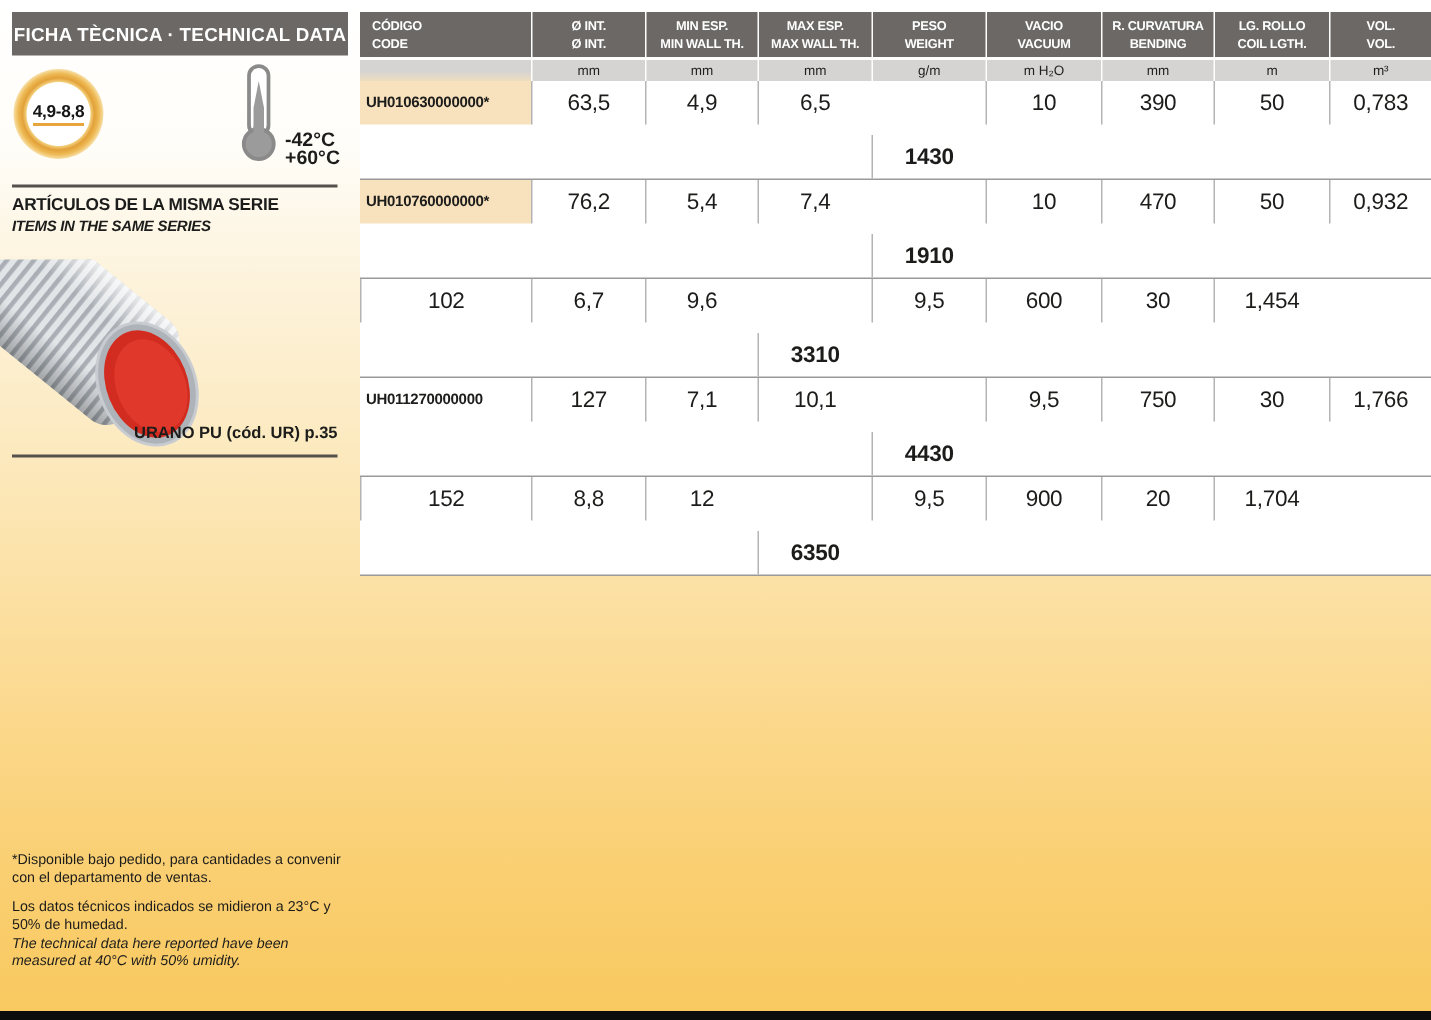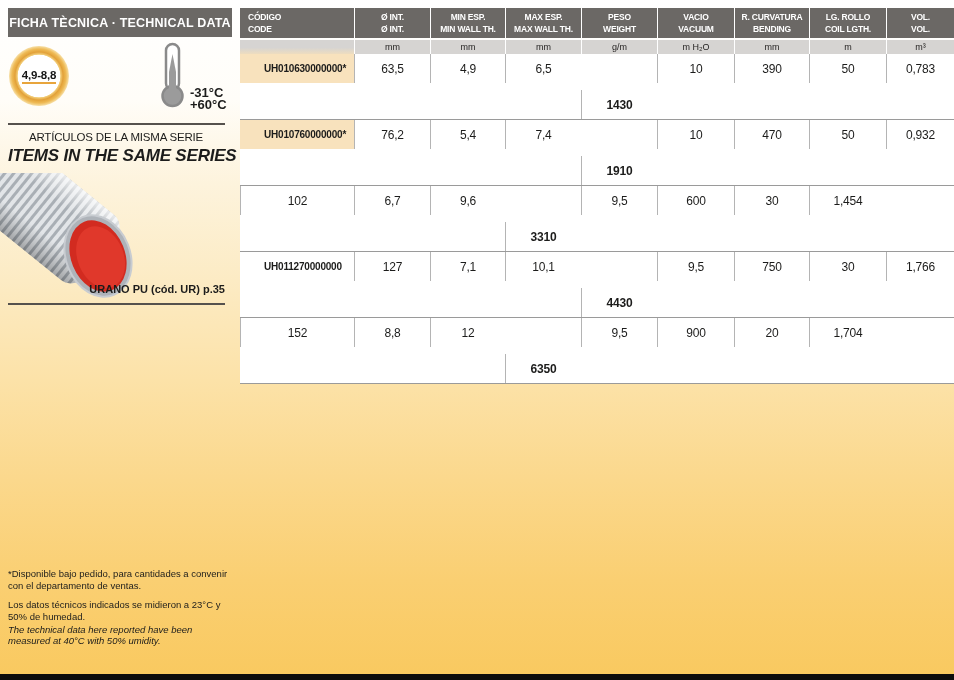--- a/index.html
+++ b/index.html
@@ -25,22 +25,22 @@
   }
   .badge span{
     font-size:11.5px;font-weight:bold;color:#161616;letter-spacing:-.2px;
     border-bottom:2px solid #e8a53c;padding-bottom:1px;
   }
   .thermo{position:absolute;left:156px;top:42px;}
   .temp-max{position:absolute;left:190px;top:49px;font-size:13px;font-weight:bold;margin-top:48px;}
   .temp-min{position:absolute;left:190px;top:85px;font-size:13px;font-weight:bold;}
   .rule{position:absolute;left:8px;width:217px;height:2px;background:#55514d;}
   .rule1{top:123px;} .rule2{top:303px;}
-  .series-es{position:absolute;left:8px;top:131px;font-size:11.5px;font-weight:normal;letter-spacing:-.2px;white-space:nowrap;margin-left:21px;}
-  .series-en{position:absolute;left:8px;top:146px;font-size:17px;font-weight:bold;font-style:italic;letter-spacing:-.2px;white-space:nowrap;}
+  .series-es{position:absolute;left:8px;top:131px;font-size:11.5px;font-weight:bold;letter-spacing:-.2px;white-space:nowrap;}
+  .series-en{position:absolute;left:8px;top:146px;font-size:10px;font-weight:bold;font-style:italic;letter-spacing:-.2px;white-space:nowrap;}
   .hose{position:absolute;left:0;top:173px;}
   .product-caption{
     position:absolute;left:8px;top:283px;width:217px;text-align:right;
     font-size:11px;font-weight:bold;white-space:nowrap;
   }
   
   .footnotes{position:absolute;left:8px;top:568px;width:224px;font-size:9.5px;line-height:1.25;}
   .fn{margin:0 0 1px 0;}
   .fn.it{font-style:italic;}
   .fn.gap{margin-top:7px;}
@@ -58,24 +58,24 @@
   .ugap{height:2px;background:transparent;}
   .units{background:#d6d4d2;}
   .ucell{
     height:14px;display:flex;align-items:center;justify-content:center;
     font-size:9px;font-weight:normal;border-left:1px solid #fff;color:#211f1e;
   }
   .ucell.first{border-left:none;background:linear-gradient(180deg,#d6d4d2 55%,#eeddbf 100%);}
   .tr{background:#ffffff;border-bottom:1px solid #9a9a9a;}
   .td{
     height:29px;display:flex;align-items:center;justify-content:center;
-    font-size:12px;border-left:1px solid #b4b4b4;letter-spacing:-.2px;
+    font-size:15px;border-left:1px solid #b4b4b4;letter-spacing:-.2px;
   }
   .td.code{
-    justify-content:flex-start;padding-left:24px;border-left:none;
+    justify-content:flex-start;padding-left:4px;border-left:none;
     font-weight:bold;font-size:10px;
   }
   .td.code.hl{background:#f8e2bd;}
   .td.bold{font-weight:bold;margin-top:36px;}
 </style>
 </head>
 <body>
 
 <div class="title-bar">FICHA TÈCNICA · TECHNICAL DATA</div>
 
@@ -85,21 +85,21 @@
 
 <div class="thermo">
   <svg width="34" height="66" viewBox="0 0 34 66">
     <rect x="10" y="2" width="13" height="46" rx="6.5" fill="#ffffff" stroke="#8a8a8a" stroke-width="2.5"></rect>
     <path d="M16.5 12 L20 30 L20 44 L13 44 L13 30 Z" fill="#9b9b9b"></path>
     <circle cx="16.5" cy="54" r="10" fill="#9b9b9b" stroke="#8a8a8a" stroke-width="2.5"></circle>
     <rect x="13" y="42" width="7" height="8" fill="#9b9b9b"></rect>
   </svg>
 </div>
 <div class="temp-max">+60°C</div>
-<div class="temp-min">-31°C</div>
+<div class="temp-min">-42°C</div>
 
 <div class="rule rule1"></div>
 <div class="series-es">ARTÍCULOS DE LA MISMA SERIE</div>
 <div class="series-en">ITEMS IN THE SAME SERIES</div>
 
 <div class="hose">
   <svg width="152" height="128" viewBox="0 0 152 128">
     <defs>
       <pattern id="corr" patternUnits="userSpaceOnUse" width="7" height="7">
         <rect width="7" height="7" fill="#e2e5e8"></rect>

